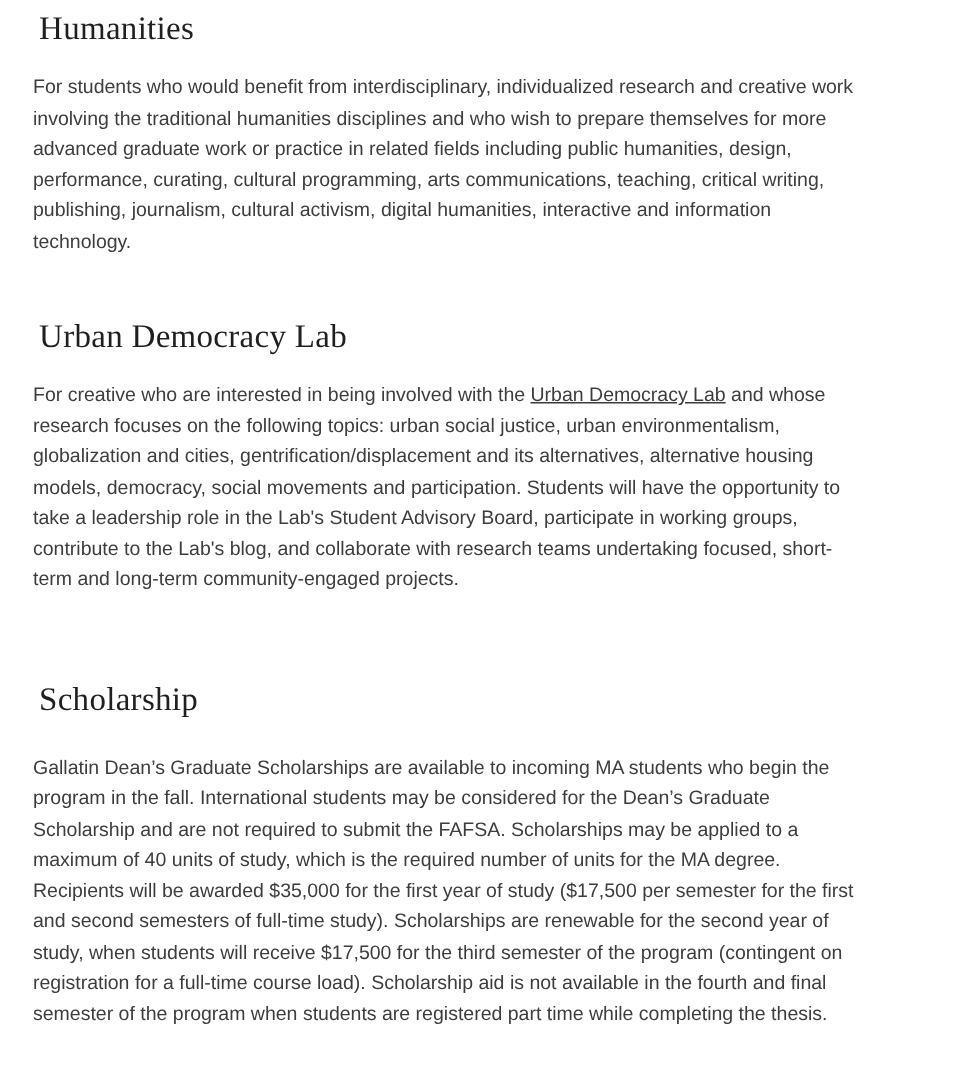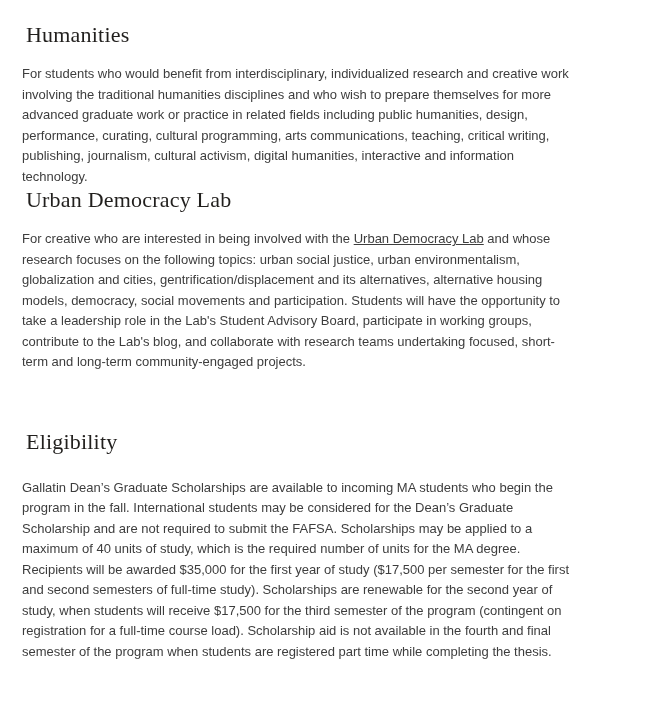--- a/index.html
+++ b/index.html
@@ -7,39 +7,39 @@
     padding: 0;
     background: #ffffff;
   }
   body {
     width: 650px;
     height: 715px;
     overflow: hidden;
     font-family: "Liberation Sans", sans-serif;
   }
   .content {
-    padding: 22px 0 0 22px;
+    padding: 6px 0 0 22px;
   }
   .section h2 {
     font-family: "Liberation Serif", "DejaVu Serif", serif;
     font-weight: 400;
     font-size: 22px;
     line-height: 26px;
     color: #211f1d;
     margin: 0 0 16px 4px;
     letter-spacing: 0.2px;
   }
   .section p {
     font-size: 13px;
     line-height: 20.5px;
     color: #3d3d3d;
     margin: 0;
     white-space: pre;
   }
-  .section-urban-democracy-lab { }
+  .section-urban-democracy-lab { margin-top: 40px; }
   .section-eligibility { margin-top: 56px; }
   .section-eligibility h2 { margin-bottom: 23px; }
   .inline-link {
     color: #3d3d3d;
     text-decoration: underline;
     cursor: pointer;
   }
 </style>
 </head>
 <body>
@@ -61,21 +61,21 @@
     <p><span>For creative who are interested in being involved with the </span><a class="inline-link">Urban Democracy Lab</a><span> and whose
 research focuses on the following topics: urban social justice, urban environmentalism,
 globalization and cities, gentrification/displacement and its alternatives, alternative housing
 models, democracy, social movements and participation. Students will have the opportunity to
 take a leadership role in the Lab's Student Advisory Board, participate in working groups,
 contribute to the Lab's blog, and collaborate with research teams undertaking focused, short-
 term and long-term community-engaged projects.</span></p>
   </section>
 
   <section class="section section-eligibility">
-    <h2>Eligibility</h2>
+    <h2>Scholarship</h2>
     <p>Gallatin Dean’s Graduate Scholarships are available to incoming MA students who begin the
 program in the fall. International students may be considered for the Dean’s Graduate
 Scholarship and are not required to submit the FAFSA. Scholarships may be applied to a
 maximum of 40 units of study, which is the required number of units for the MA degree.
 Recipients will be awarded $35,000 for the first year of study ($17,500 per semester for the first
 and second semesters of full-time study). Scholarships are renewable for the second year of
 study, when students will receive $17,500 for the third semester of the program (contingent on
 registration for a full-time course load). Scholarship aid is not available in the fourth and final
 semester of the program when students are registered part time while completing the thesis.</p>
   </section>

